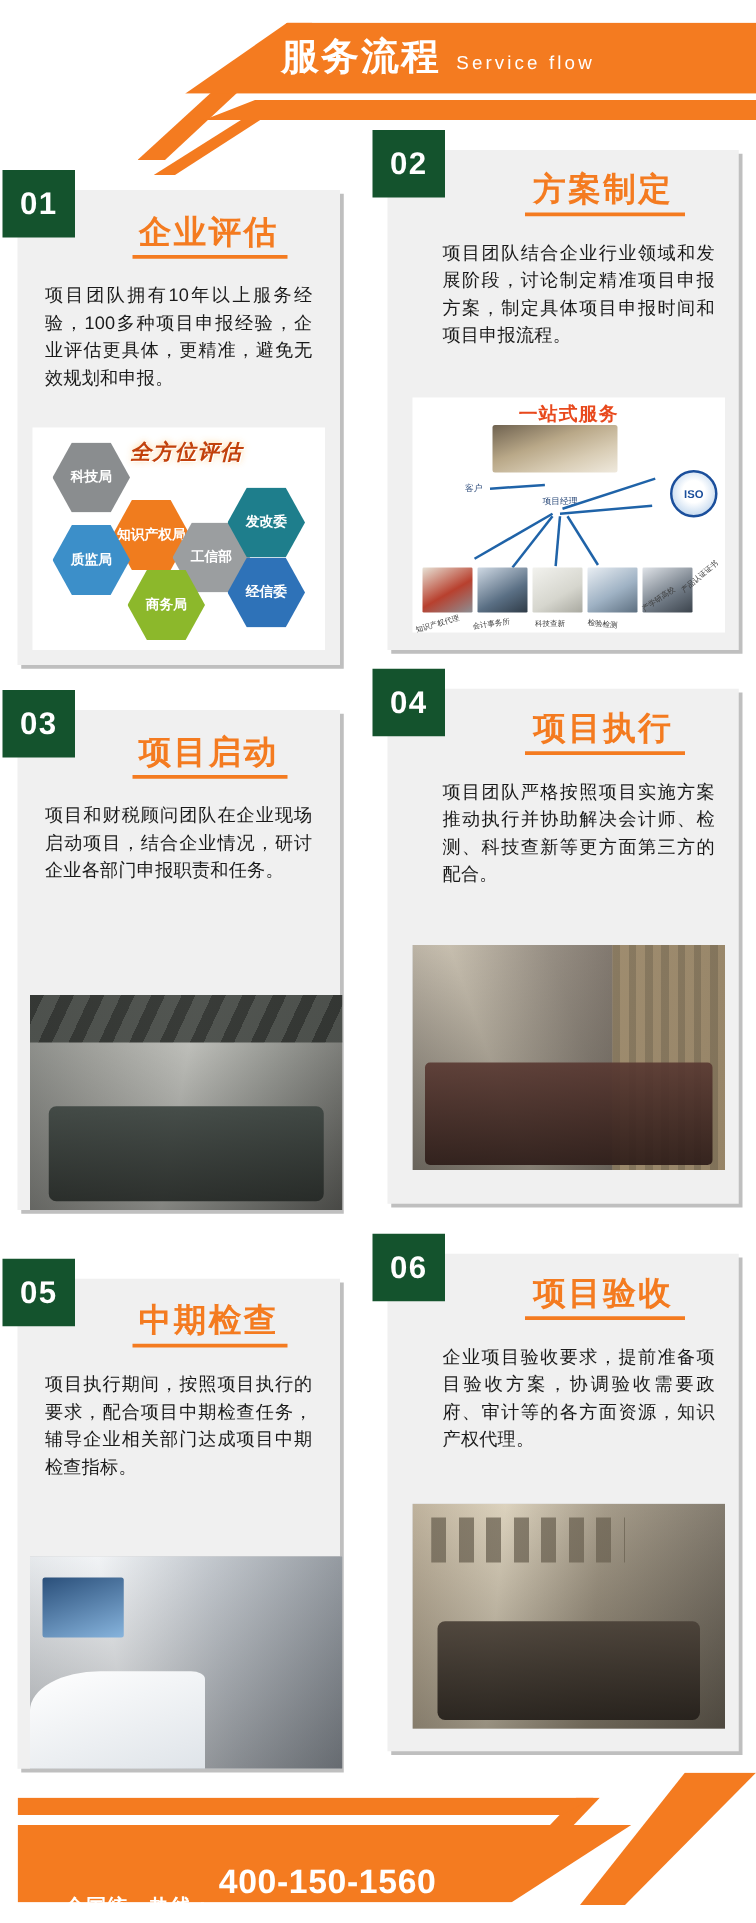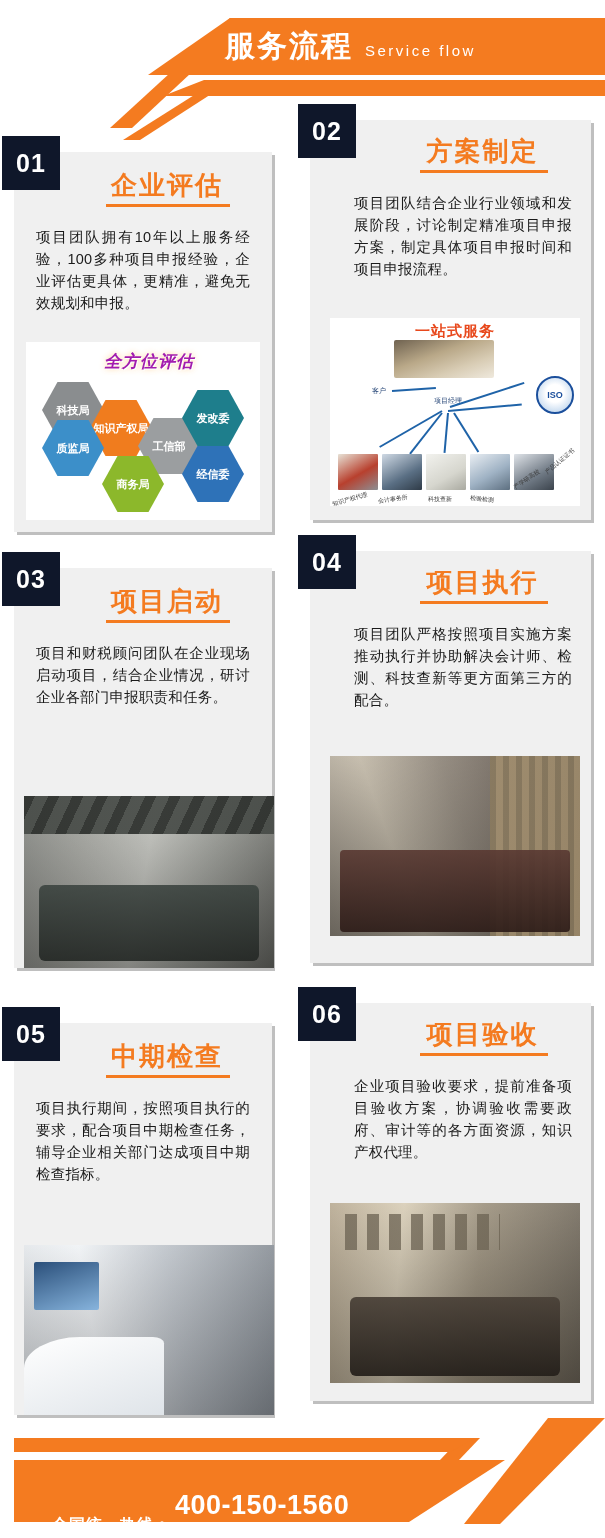--- a/index.html
+++ b/index.html
@@ -43,21 +43,21 @@
 
   
   .card {
     position:absolute;
     background:#F0F0F0;
     box-shadow: 3px 3px 0 0 #BFBFBF;
   }
   .badge {
     position:absolute; left:-12px; top:-16px;
     width:58px; height:54px;
-    background:#0f172a;
+    background:#14532d;
     color:#fff; font-size:25px; font-weight:bold;
     display:flex; align-items:center; justify-content:center;
     letter-spacing:1px;
     z-index:5;
   }
   .card-title {
     color:#F47B20; font-size:26px; font-weight:bold;
     letter-spacing:2px; text-align:center;
     position:absolute;
   }
@@ -74,21 +74,21 @@
   .hexwrap { position:absolute; background:#fff; }
   .hex {
     position:absolute; width:62px; height:56px;
     clip-path: polygon(25% 0%, 75% 0%, 100% 50%, 75% 100%, 25% 100%, 0% 50%);
     display:flex; align-items:center; justify-content:center;
     color:#fff; font-weight:bold; font-size:11px; line-height:12px;
     text-align:center;
   }
   .hex span { display:block; padding:0 2px; }
   .hex-title {
-    position:absolute; color:#a21caf; font-size:17px; font-weight:bold;
+    position:absolute; color:#c2410c; font-size:17px; font-weight:bold;
     letter-spacing:1px; font-style:italic;
     text-shadow: 1px 1px 0 #fff, 0 0 6px rgba(255,200,120,.9);
   }
 
   
   .onestop { position:absolute; background:#ffffff; overflow:hidden; }
   .os-title {
     position:absolute; left:0; right:0; top:4px; text-align:center;
     color:#E8491D; font-size:15px; font-weight:bold; 
     letter-spacing:1px; text-shadow: 1px 1px 0 #fff;
@@ -220,21 +220,21 @@
 
   <div class="card" style="left:14px; top:152px; width:258px; height:380px;">
     <div class="badge">01</div>
     <div class="card-title" style="left:58px; top:16px; width:190px;">企业评估</div>
     <div class="title-rule" style="left:92px; top:52px; width:124px;"></div>
     <div class="card-body" style="left:22px; top:74px; width:214px;">项目团队拥有10年以上服务经验，100多种项目申报经验，企业评估更具体，更精准，避免无效规划和申报。</div>
 
     <div class="hexwrap" style="left:12px; top:190px; width:234px; height:178px;">
       <div class="hex-title" style="left:78px; top:8px;">全方位评估</div>
 
-      <div class="hex" style="left:16px; top:40px; background:#8a8d8f;">
+      <div class="hex" style="left:16px; top:12px; background:#8a8d8f;">
         <span>科技局</span>
       </div>
       <div class="hex" style="left:64px; top:58px; background:#F07C1E;">
         <span>知识产权局</span>
       </div>
       <div class="hex" style="left:16px; top:78px; background:#3C8FC9;">
         <span>质监局</span>
       </div>
       <div class="hex" style="left:112px; top:76px; background:#9b9ea0;">
         <span>工信部</span>

